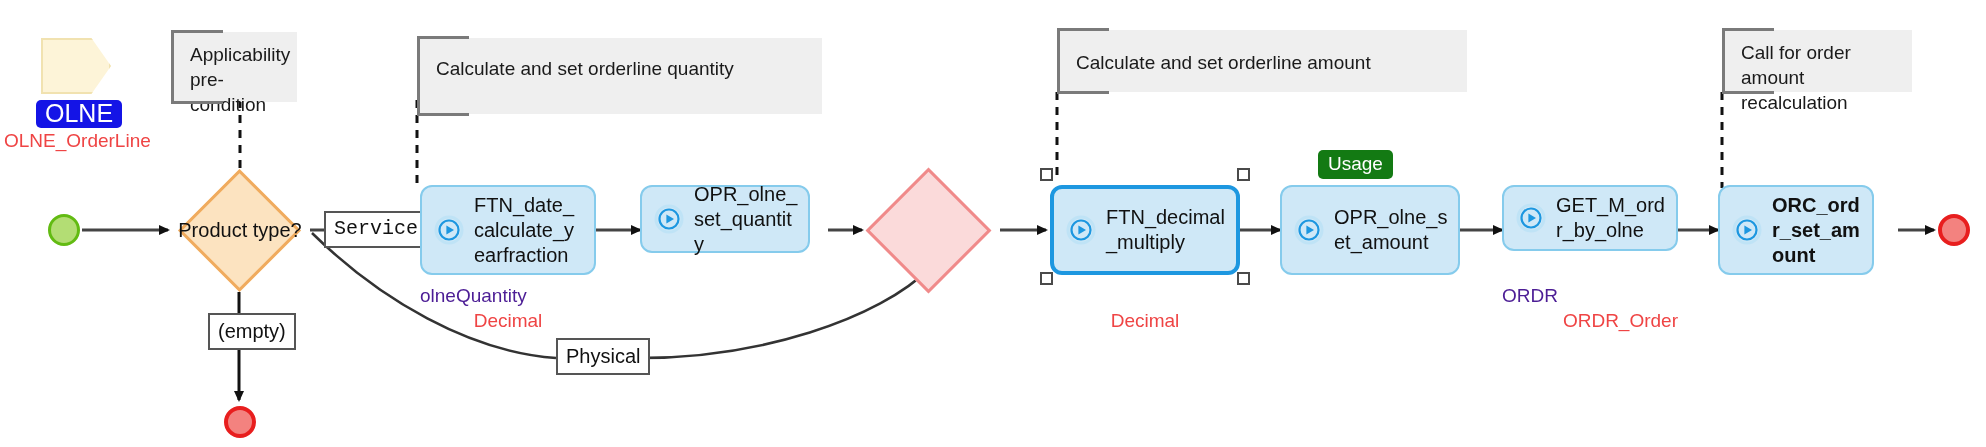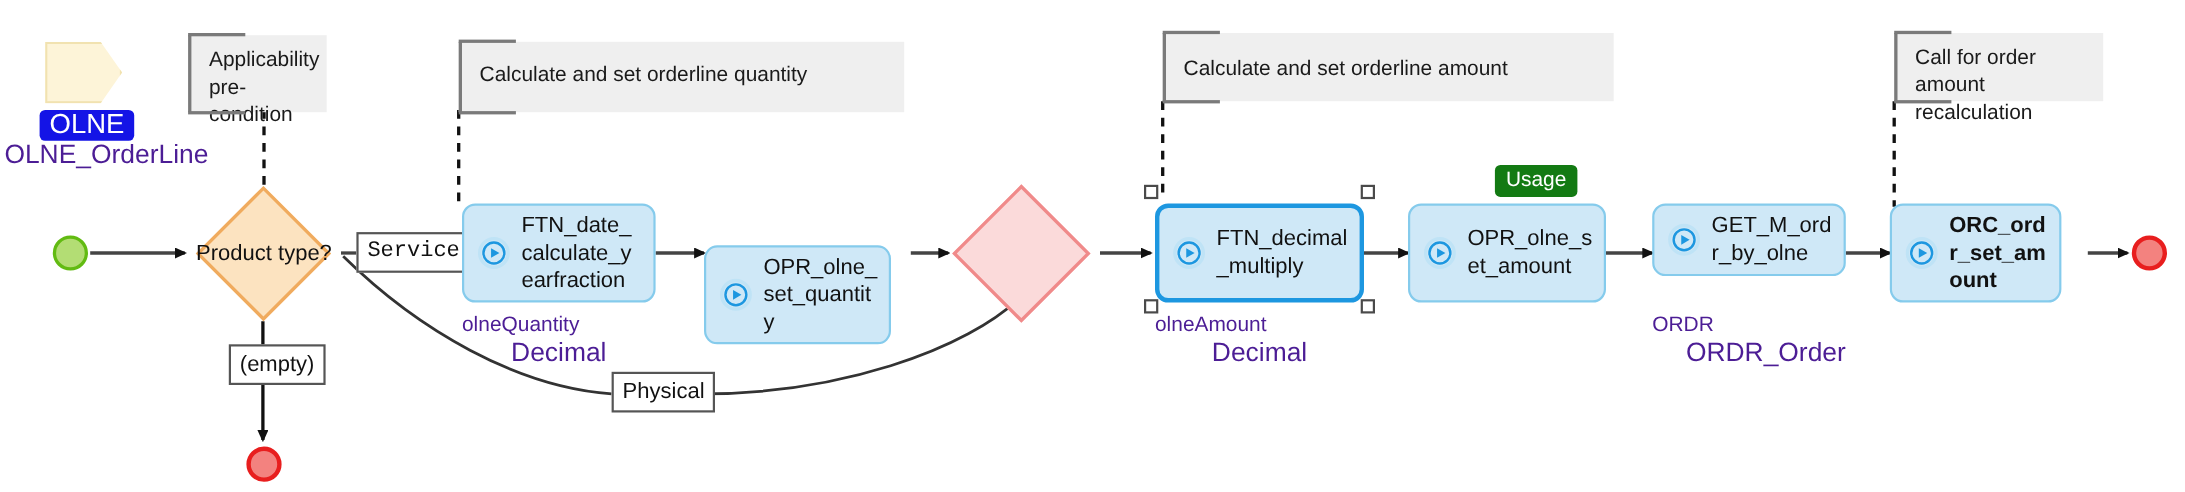--- a/index.html
+++ b/index.html
@@ -72,35 +72,34 @@
     background: #1414e6;
     color: #ffffff;
     font-size: 25px;
     line-height: 19px;
     padding: 4px 9px 5px 9px;
     border-radius: 5px;
     white-space: nowrap;
   }
   .blue-label {
     position: absolute;
-    color: #4c1d95;
-    font-size: 24px;
+    color: #ef4444;
+    font-size: 19px;
     line-height: 21px;
     white-space: nowrap;
   }
   .usage-badge {
     position: absolute;
     background: #137a13;
     color: #ffffff;
     font-size: 19px;
     line-height: 19px;
     padding: 4px 10px 6px 10px;
     border-radius: 5px;
     white-space: nowrap;
-    margin-left: 41px;
   }
 
   
   .event {
     position: absolute;
     border-radius: 50%;
     box-sizing: border-box;
   }
   .event.start {
     width: 32px;
@@ -241,21 +240,21 @@
 
     <path d="M240,100 L240,168" stroke="#111111" stroke-width="3" stroke-dasharray="8,7" fill="none"></path>
     <path d="M417,100 L417,188" stroke="#111111" stroke-width="3" stroke-dasharray="8,7" fill="none"></path>
     <path d="M1057,92 L1057,178" stroke="#111111" stroke-width="3" stroke-dasharray="8,7" fill="none"></path>
     <path d="M1722,92 L1722,188" stroke="#111111" stroke-width="3" stroke-dasharray="8,7" fill="none"></path>
   </svg>
 
   <div class="annotation" style="left:171px; top:32px; width:126px; height:70px;">Applicability
 pre-condition</div>
 
-  <div class="annotation" style="left:417px; top:38px; width:405px; height:64px; padding-top:18px;">Calculate and set orderline quantity</div>
+  <div class="annotation" style="left:417px; top:38px; width:405px; height:76px; padding-top:18px;">Calculate and set orderline quantity</div>
 
   <div class="annotation" style="left:1722px; top:30px; width:190px; height:62px; padding-top:10px;">Call for order amount
 recalculation</div>
 
   <div class="annotation" style="left:1057px; top:30px; width:410px; height:62px; padding-top:20px;">Calculate and set orderline amount</div>
 
   <div class="data-object" style="left:41px; top:38px;"></div>
   <div class="tag-badge" style="left:36px; top:100px;">OLNE</div>
   <div class="blue-label" style="left:4px; top:130px;">OLNE_OrderLine</div>
 
@@ -278,21 +277,21 @@
         <circle cx="15" cy="15" r="13" fill="none" stroke="#bfe3f6" stroke-width="3"></circle>
         <circle cx="15" cy="15" r="9.5" fill="none" stroke="#1d97e0" stroke-width="2.2"></circle>
         <path d="M12.4,10.6 L20,15 L12.4,19.4 Z" fill="#1d97e0"></path>
       </svg>
     </span>
     <span class="label">FTN_date_calculate_yearfraction</span>
   </div>
   <div class="node-sublabel" style="left:420px; top:285px; width:176px;">olneQuantity</div>
   <div class="blue-label" style="left:420px; top:310px; width:176px; text-align:center;">Decimal</div>
 
-  <div class="task" style="left:640px; top:185px; width:170px; height:90px;margin-top:38px;">
+  <div class="task" style="left:640px; top:185px; width:170px; height:68px;">
     <span class="icon">
       <svg viewBox="0 0 30 30" width="30" height="30" xmlns="http://www.w3.org/2000/svg">
         <circle cx="15" cy="15" r="13" fill="none" stroke="#bfe3f6" stroke-width="3"></circle>
         <circle cx="15" cy="15" r="9.5" fill="none" stroke="#1d97e0" stroke-width="2.2"></circle>
         <path d="M12.4,10.6 L20,15 L12.4,19.4 Z" fill="#1d97e0"></path>
       </svg>
     </span>
     <span class="label">OPR_olne_set_quantity</span>
   </div>
 
@@ -305,21 +304,20 @@
         <circle cx="15" cy="15" r="9.5" fill="none" stroke="#1d97e0" stroke-width="2.2"></circle>
         <path d="M12.4,10.6 L20,15 L12.4,19.4 Z" fill="#1d97e0"></path>
       </svg>
     </span>
     <span class="label">FTN_decimal_multiply</span>
   </div>
   <div class="handle" style="left:1040px; top:168px;"></div>
   <div class="handle" style="left:1237px; top:168px;"></div>
   <div class="handle" style="left:1040px; top:272px;"></div>
   <div class="handle" style="left:1237px; top:272px;"></div>
-  <div class="node-sublabel" style="left:1050px; top:285px; width:190px;">olneAmount</div>
   <div class="blue-label" style="left:1050px; top:310px; width:190px; text-align:center;">Decimal</div>
 
   <div class="usage-badge" style="left:1318px; top:150px;">Usage</div>
 
   <div class="task" style="left:1280px; top:185px; width:180px; height:90px;">
     <span class="icon">
       <svg viewBox="0 0 30 30" width="30" height="30" xmlns="http://www.w3.org/2000/svg">
         <circle cx="15" cy="15" r="13" fill="none" stroke="#bfe3f6" stroke-width="3"></circle>
         <circle cx="15" cy="15" r="9.5" fill="none" stroke="#1d97e0" stroke-width="2.2"></circle>
         <path d="M12.4,10.6 L20,15 L12.4,19.4 Z" fill="#1d97e0"></path>

